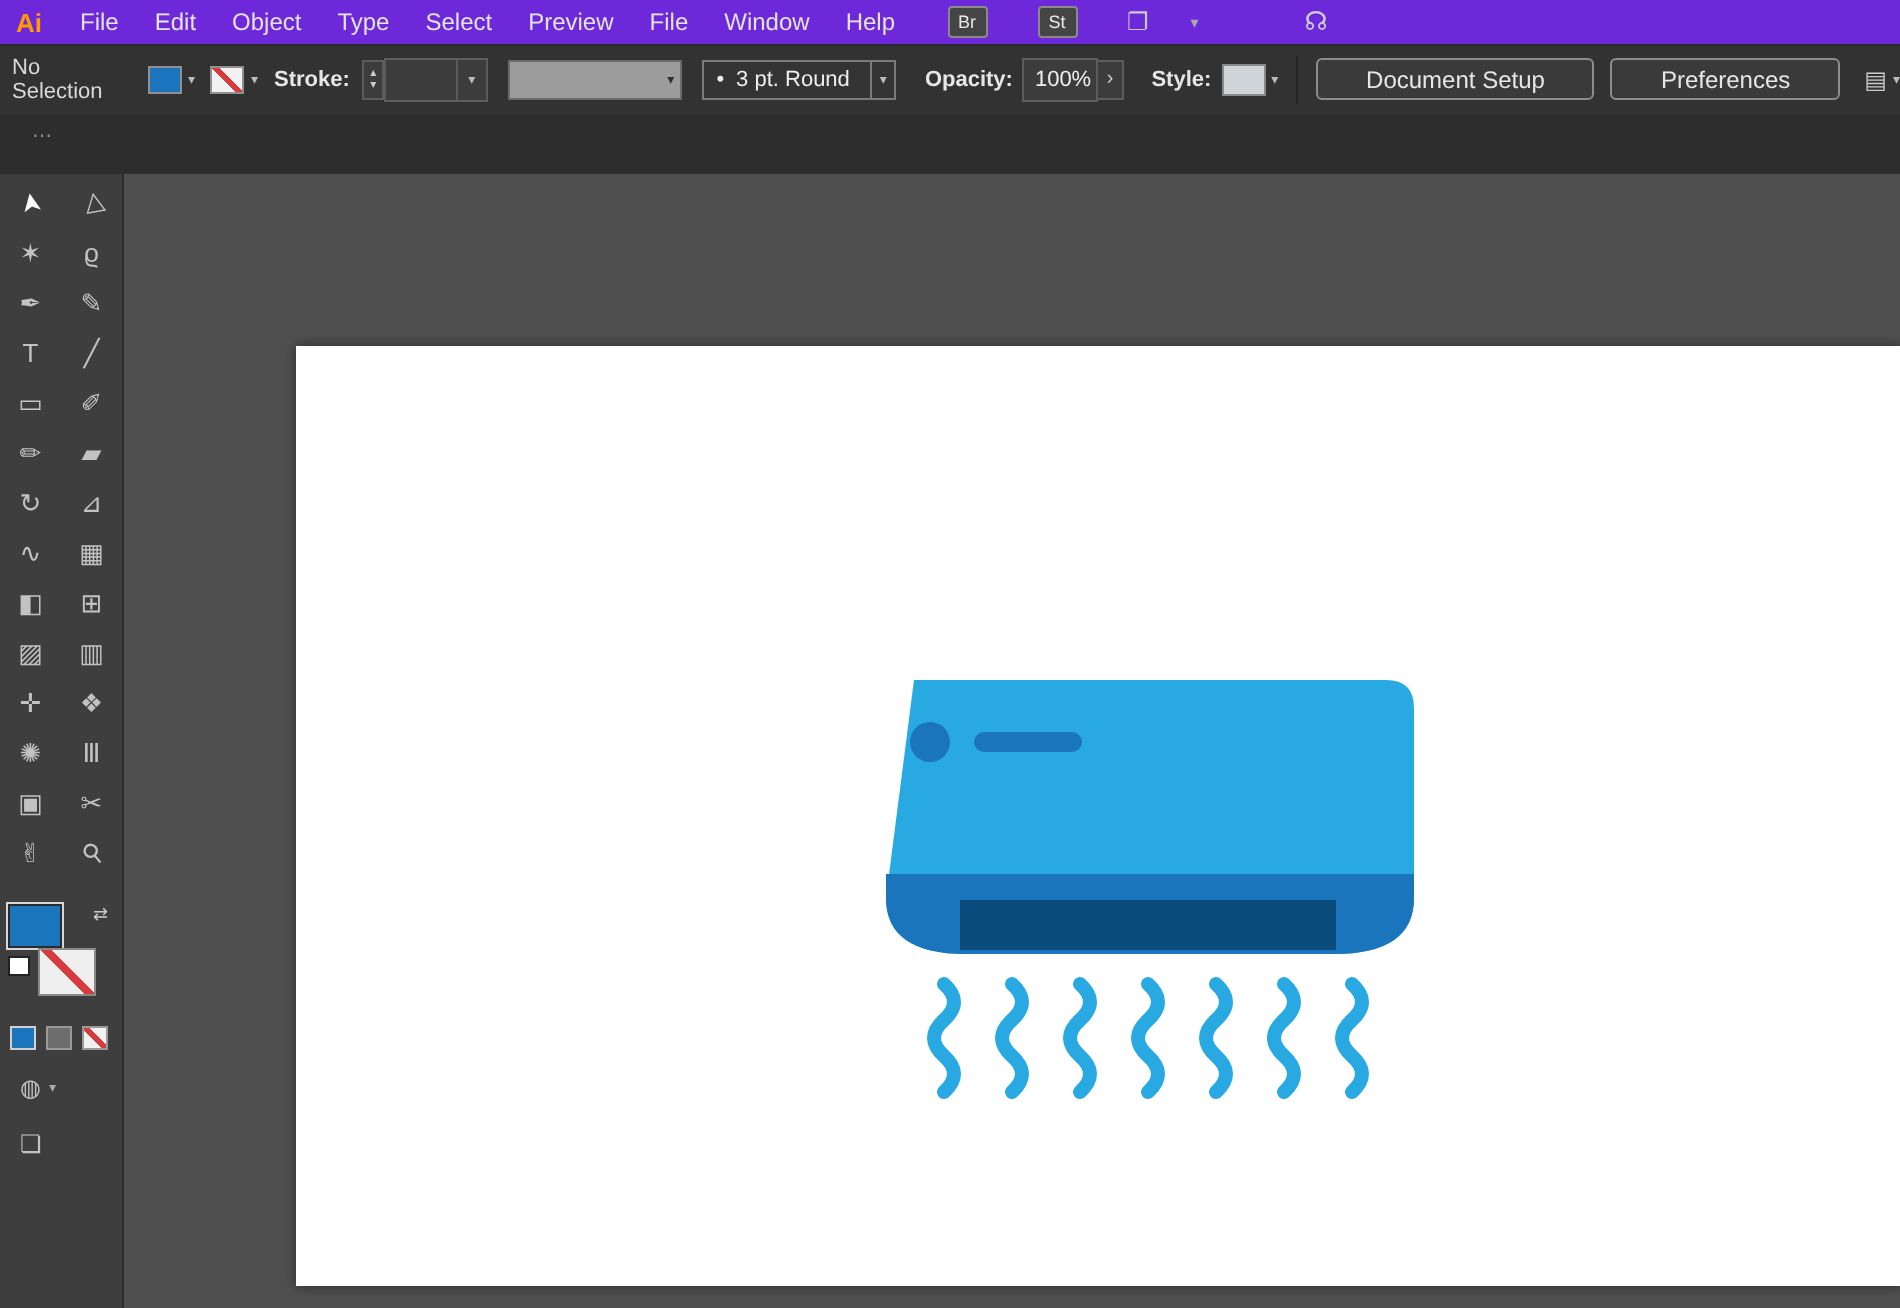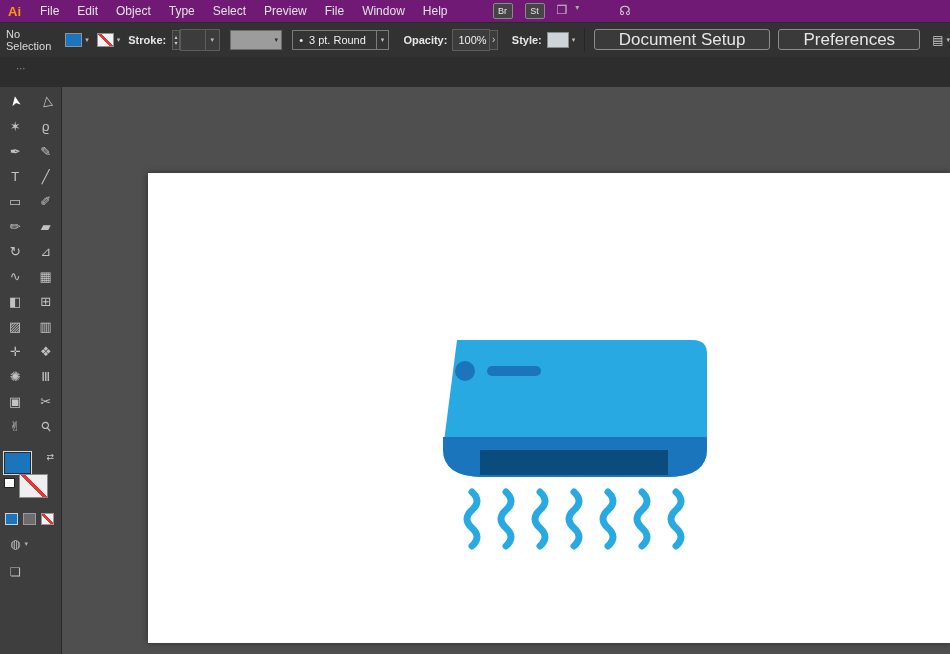--- a/index.html
+++ b/index.html
@@ -3,25 +3,25 @@
 <meta charset="utf-8">
 <style>
   html,body{margin:0;padding:0;}
   body{
     width:950px;height:654px;position:relative;overflow:hidden;
     background:#4f4f4f;
     font-family:"Liberation Sans","DejaVu Sans",sans-serif;
     color:#ddd;-webkit-font-smoothing:antialiased;
   }
   
-  .menubar{position:absolute;top:0;left:0;right:0;height:22px;background:#701a75;
+  .menubar{position:absolute;top:0;left:0;right:0;height:22px;background:#6d28d9;
     display:flex;align-items:center;font-size:12px;z-index:9;border-bottom:1px solid #2a2a2a;}
   .logo{color:#ff9a00;font-weight:bold;font-size:13px;padding:0 10px 0 8px;}
   .menu-item{padding:0 9px;line-height:21px;color:#e3e3e3;}
-  .mb-right{display:flex;margin-left:36px;gap:12px;}
+  .mb-right{display:flex;align-items:center;margin-left:17px;gap:25px;}
   .badge{min-width:16px;height:14px;border:1px solid #8a8a8a;background:#454545;color:#e8e8e8;
     font-size:9px;display:flex;align-items:center;justify-content:center;border-radius:2px;padding:0 1px;}
   .mb-ic{color:#c9c9c9;font-size:12px;}
   .mb-arrow{color:#aaa;font-size:8px;margin-left:-4px;}
   .share{margin-left:28px;font-size:13px;color:#cfcfcf;}
   
   .controlbar{position:absolute;top:22px;left:0;right:0;height:35px;background:#323232;
     border-bottom:1px solid #262626;display:flex;align-items:center;font-size:11px;color:#d9d9d9;}
   .cb-label{font-weight:bold;color:#e6e6e6;white-space:nowrap;}
   .swatch{width:17px;height:14px;border:1px solid #909090;box-sizing:border-box;}
@@ -39,21 +39,21 @@
   .brush-box .dd{color:#2e2e2e;}
   .round-combo{height:20px;border:1px solid #7b7b7b;box-sizing:border-box;display:flex;align-items:center;background:#343434;}
   .round-combo .bullet{padding:0 6px;color:#eee;}
   .round-combo .lbl{padding-right:10px;color:#eee;white-space:nowrap;}
   .round-combo .arr-seg{border-left:1px solid #7b7b7b;height:100%;display:flex;align-items:center;padding:0 4px;}
   .chev-btn{width:14px;height:20px;border:1px solid #5c5c5c;border-left:none;background:#3c3c3c;box-sizing:border-box;
     display:flex;align-items:center;justify-content:center;color:#ccc;font-size:10px;}
   .style-sw{width:20px;height:14px;background:#cfd4d8;border:1px solid #8a8a8a;}
   .vsep{width:1px;height:24px;background:#262626;margin:0 9px;}
   .btn{height:21px;border:1px solid #8d8d8d;border-radius:3px;background:#3a3a3a;color:#e6e6e6;
-    display:flex;align-items:center;padding:0 24px;font-size:17px;white-space:nowrap;}
+    display:flex;align-items:center;padding:0 24px;font-size:12px;white-space:nowrap;}
   
   .tabbar{position:absolute;top:57px;left:0;right:0;height:30px;background:#2d2d2d;}
   .toolbar-grip{position:absolute;left:16px;top:6px;font-size:10px;color:#8f8f8f;letter-spacing:2px;}
   .tab{position:absolute;left:66px;top:0;height:30px;background:#4f4f4f;display:flex;align-items:center;
     gap:12px;padding:0 12px;font-size:11px;color:#dedede;}
   .tab-close{color:#c4c4c4;font-size:13px;line-height:1;}
   
   .toolbar{position:absolute;top:87px;left:0;width:62px;bottom:0;background:#3e3e3e;border-right:1px solid #2a2a2a;box-sizing:border-box;}
   .tools{display:grid;grid-template-columns:1fr 1fr;padding-top:2px;}
   .tool{height:25px;display:flex;align-items:center;justify-content:center;font-size:13px;color:#c2c2c2;}

